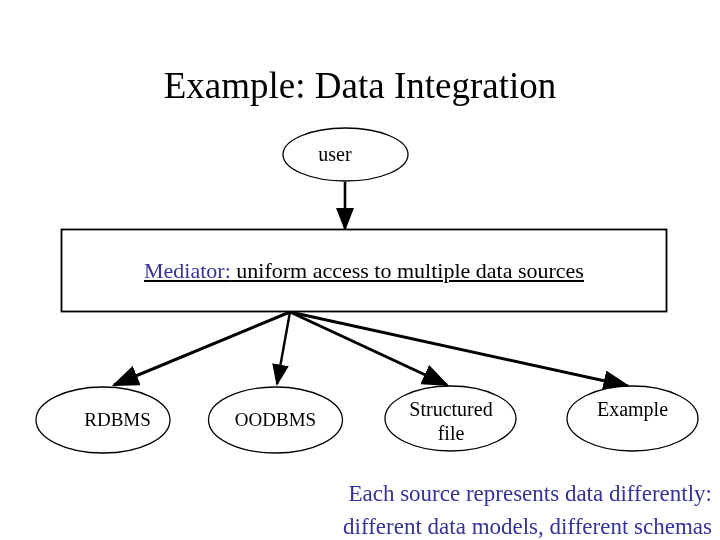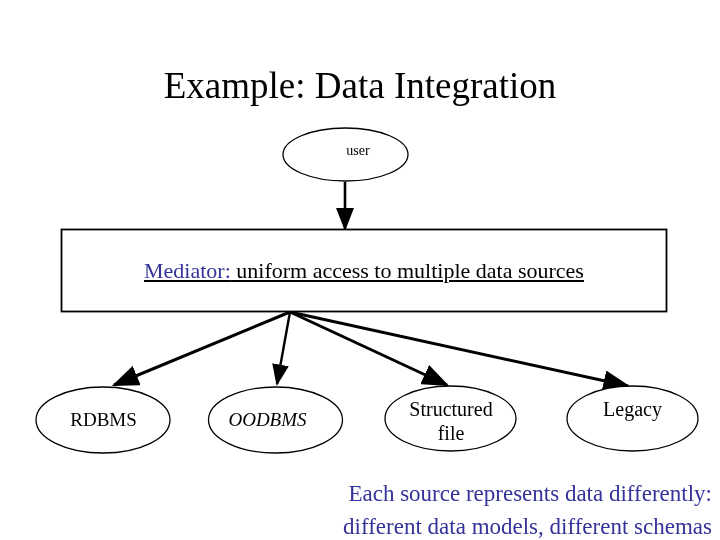--- a/index.html
+++ b/index.html
@@ -51,24 +51,24 @@
     position: absolute;
     text-align: center;
     color: #000000;
     font-size: 19px;
     line-height: 1.12;
     pointer-events: none;
   }
   .node-label.two-line { font-size: 20px; line-height: 1.22; }
 
   .user-label {
-    left: 295px; top: 120px; width: 126px; font-size: 14px;
+    left: 272px; top: 120px; width: 126px; font-size: 20px;
   }
-  .rdbms-label  { left: 36px;  top: 386px; width: 135px; }
-  .oodbms-label { left: 200px; top: 386px; width: 135px; font-style: italic; }
+  .rdbms-label  { left: 50px;  top: 386px; width: 135px; }
+  .oodbms-label { left: 208px; top: 386px; width: 135px; }
   .sfile-label  { left: 385px; top: 374px; width: 132px; }
   .legacy-label { left: 566px; top: 374px; width: 133px; }
 
   
   .mediator-text {
     position: absolute;
     left: 62px;
     top: 235px;
     width: 604px;
     text-align: center;
@@ -142,21 +142,21 @@
   <div class="node-label rdbms-label">RDBMS</div>
 
   <div class="node-label oodbms-label">OODBMS</div>
 
   <div class="node-label two-line sfile-label">
     <div>Structured</div>
     <div>file</div>
   </div>
 
   <div class="node-label two-line legacy-label">
-    <div>Legacy</div>
+    <div>Example</div>
   </div>
 
   <div class="caption">
     <span>Each source represents data differently:</span>
     <span class="line2">different data models, different schemas</span>
   </div>
 
 </div>
 
 </body></html>

